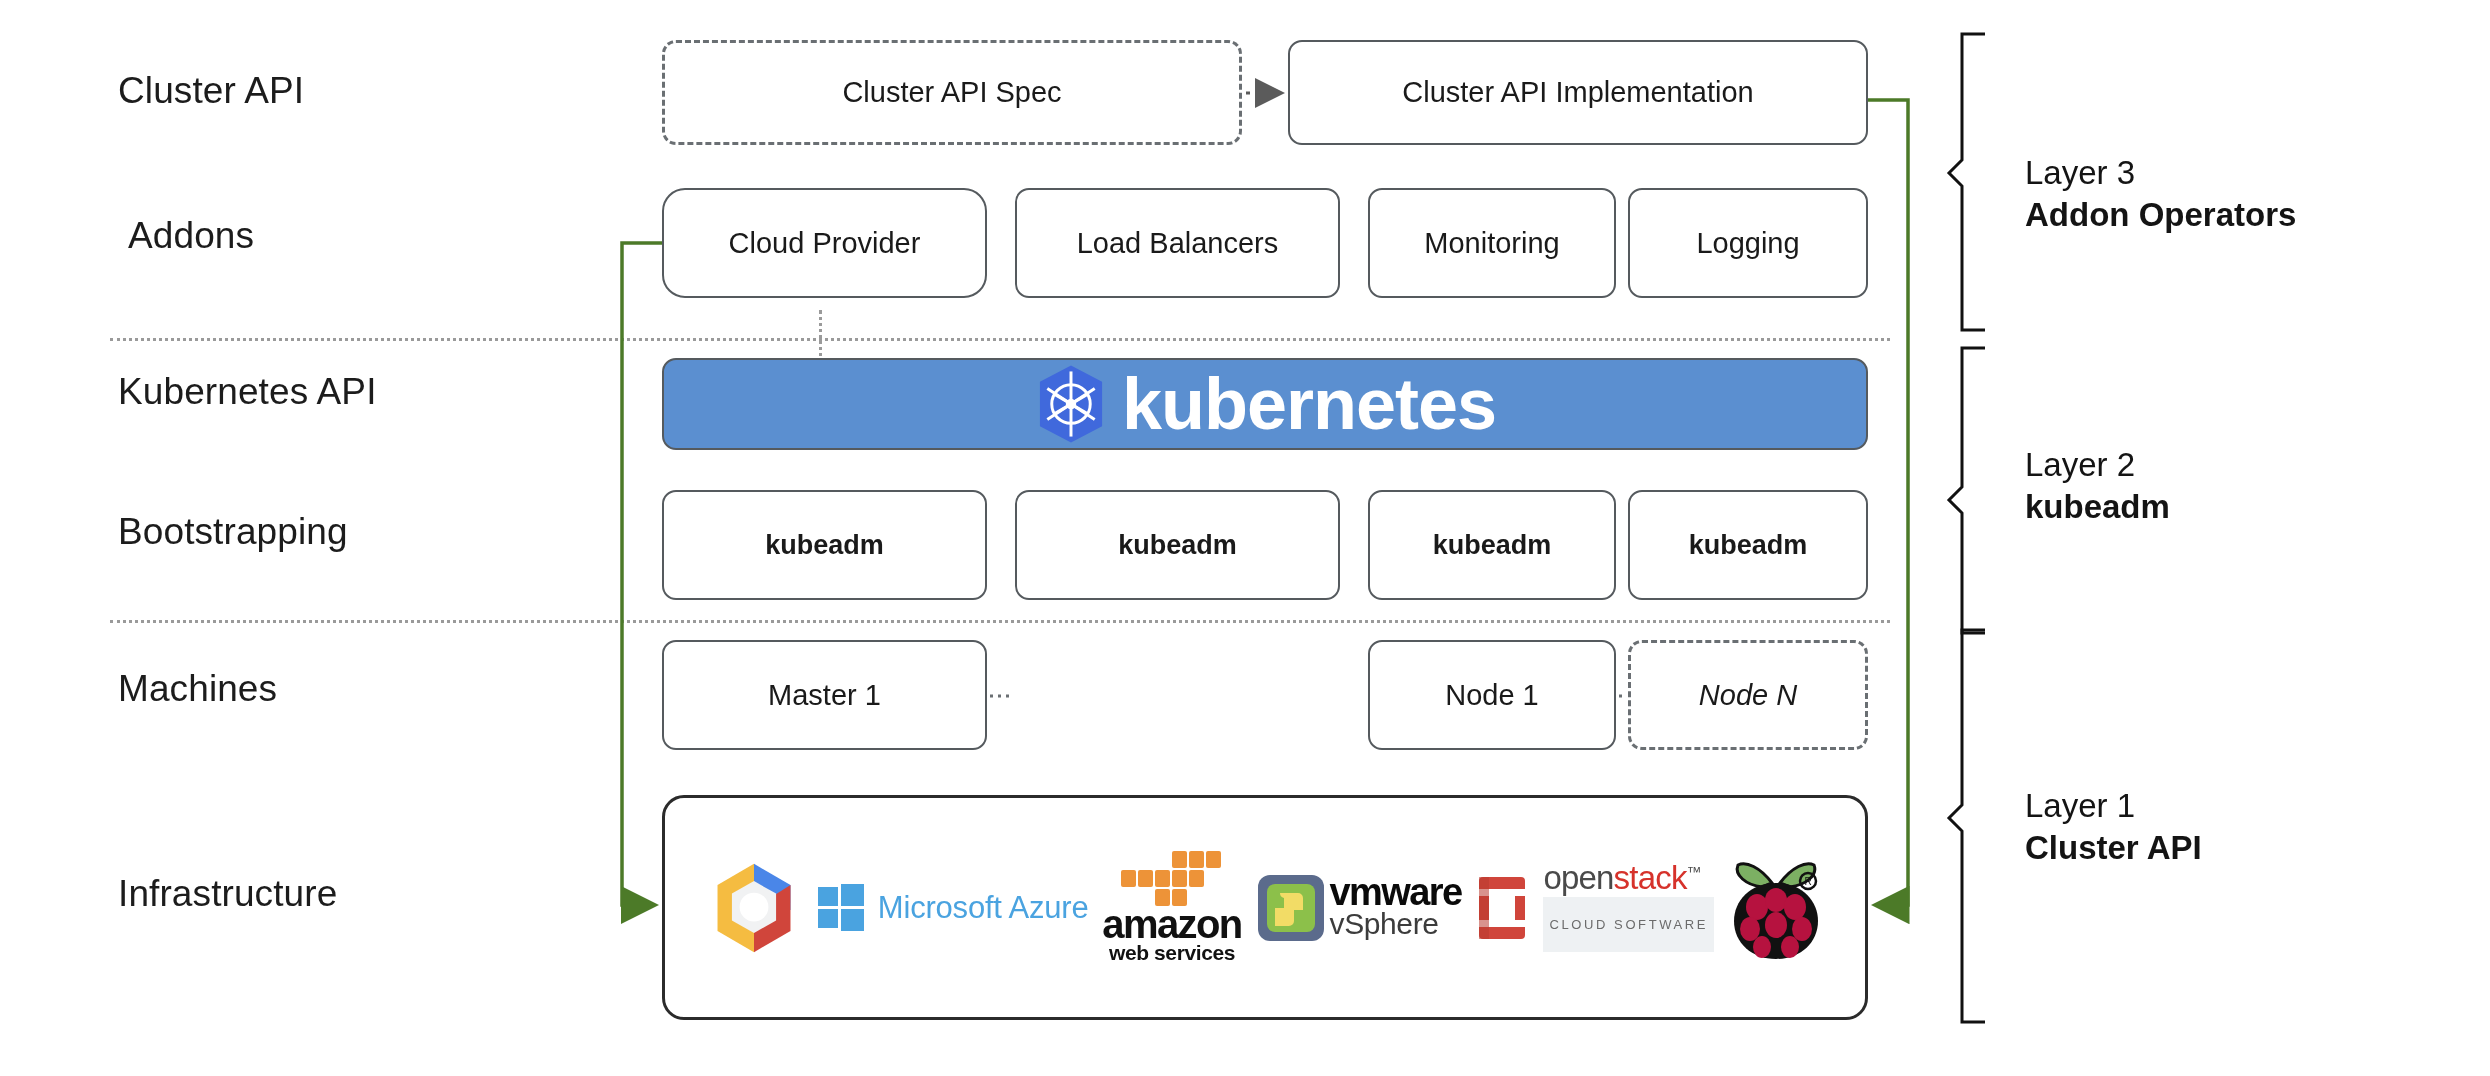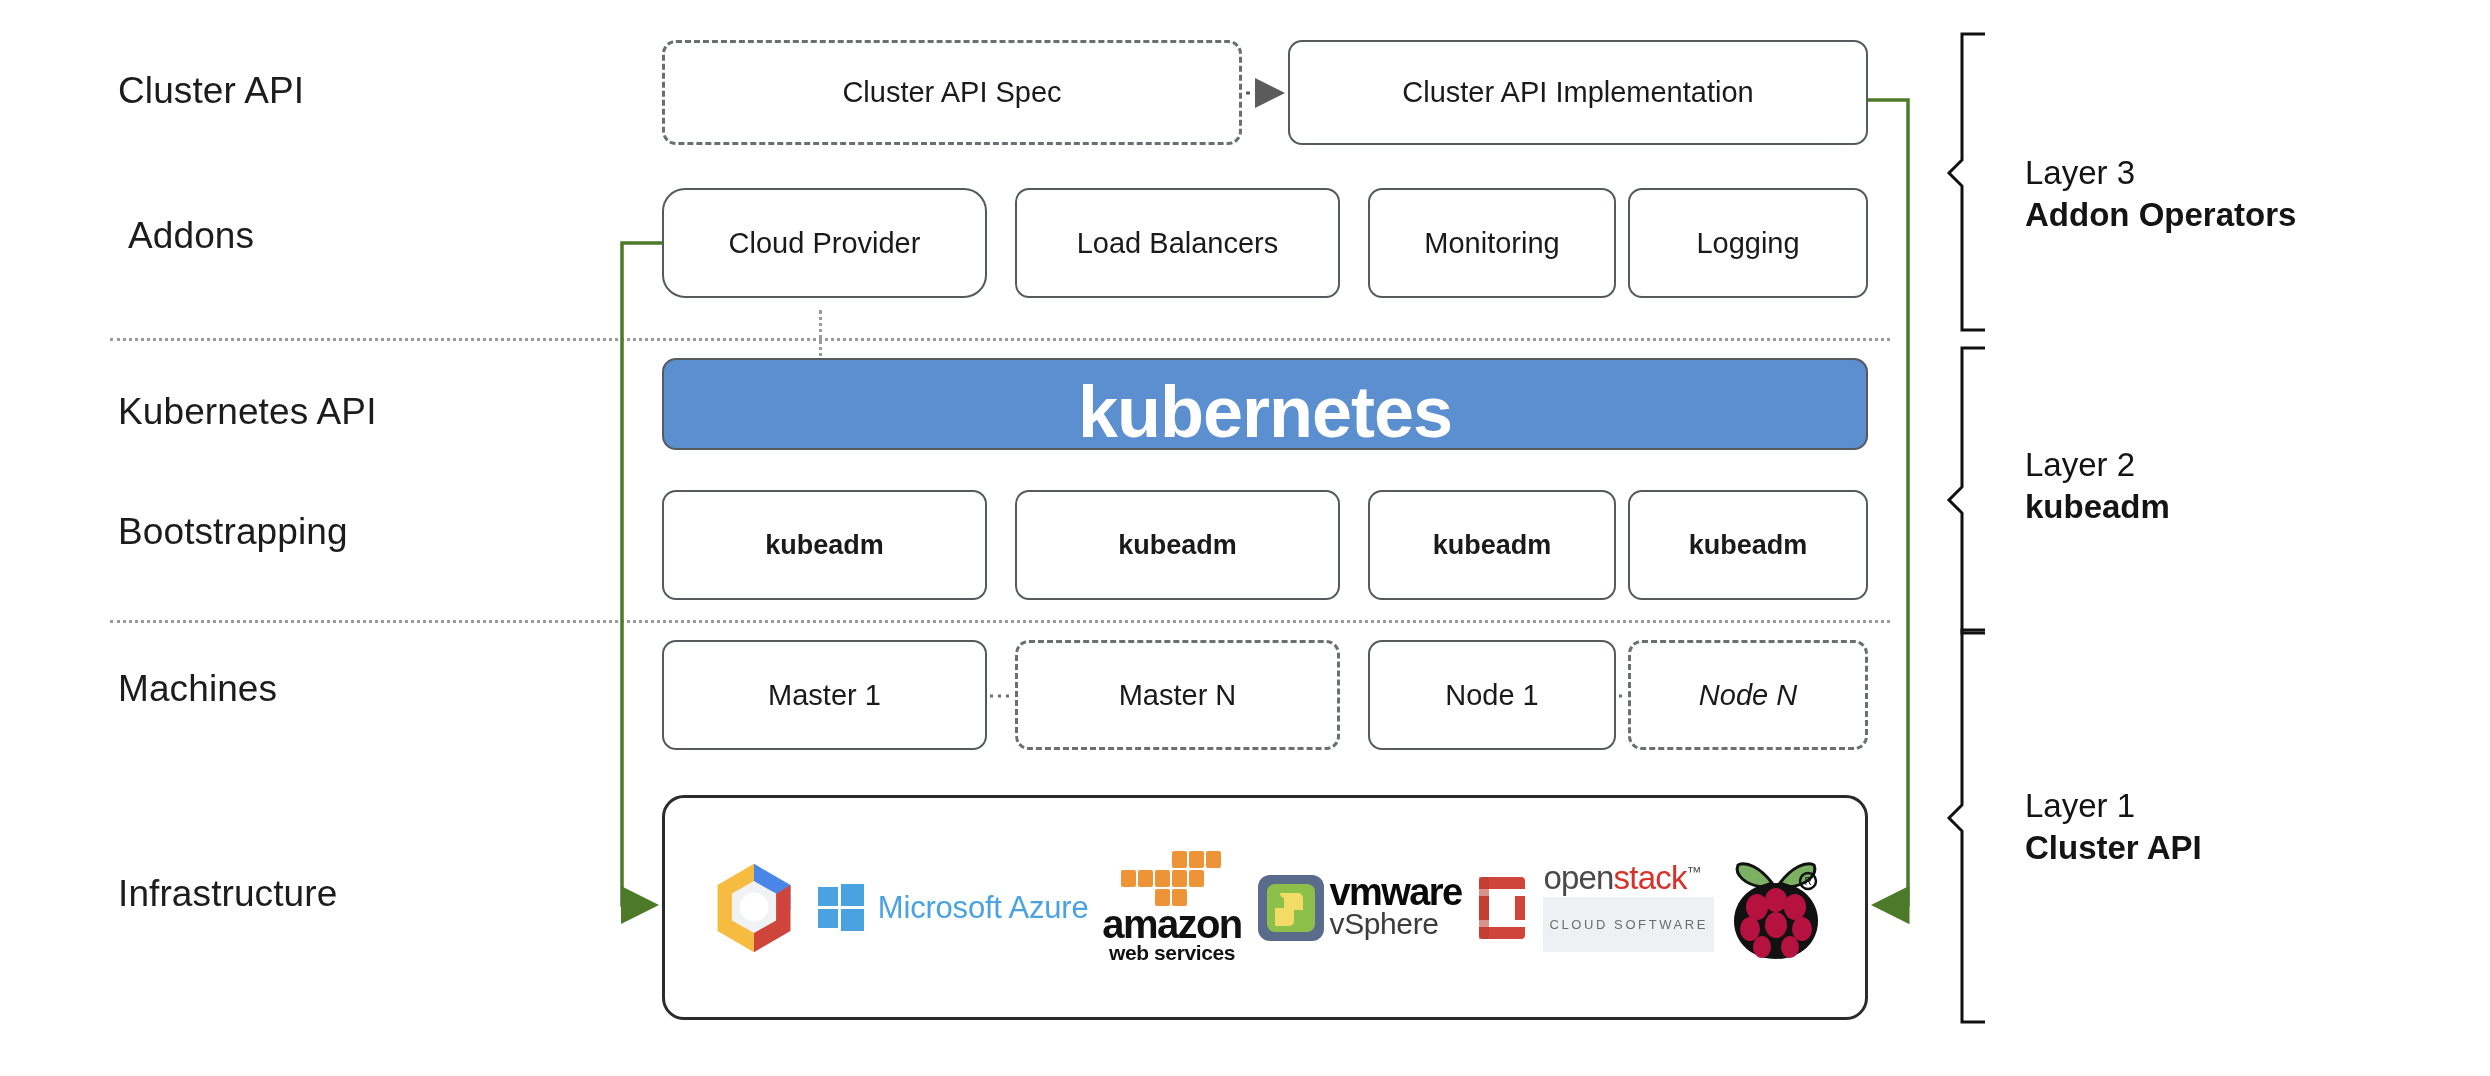--- a/index.html
+++ b/index.html
@@ -60,21 +60,21 @@
   .os-sub{font-size:13px;color:#6b6b6b;letter-spacing:2.6px;background:#eef1f3;
           padding:20px 6px;margin-top:4px;display:inline-block;}
 </style>
 </head>
 <body>
 
 <div id="stage">
 
   <div class="row-label" style="left:118px;top:72px;">Cluster API</div>
   <div class="row-label" style="left:128px;top:217px;">Addons</div>
-  <div class="row-label" style="left:118px;top:393px;">Kubernetes API</div>
+  <div class="row-label" style="left:118px;top:373px;">Kubernetes API</div>
   <div class="row-label" style="left:118px;top:513px;">Bootstrapping</div>
   <div class="row-label" style="left:118px;top:670px;">Machines</div>
   <div class="row-label" style="left:118px;top:875px;">Infrastructure</div>
 
   <div class="hdiv" style="left:110px;top:338px;width:1780px;"></div>
   <div class="hdiv" style="left:110px;top:620px;width:1780px;"></div>
 
   <div class="vdot" style="left:819px;top:310px;height:60px;"></div>
 
   <div class="box dashed" style="left:662px;top:40px;width:580px;height:105px;">
@@ -90,21 +90,21 @@
   <div class="box" style="left:1015px;top:188px;width:325px;height:110px;">
     <span>Load Balancers</span>
   </div>
   <div class="box" style="left:1368px;top:188px;width:248px;height:110px;">
     <span>Monitoring</span>
   </div>
   <div class="box" style="left:1628px;top:188px;width:240px;height:110px;">
     <span>Logging</span>
   </div>
 
-  <div class="k8s-banner" style="left:662px;top:358px;width:1206px;height:92px;flex-direction:column;">
+  <div class="k8s-banner" style="left:662px;top:358px;width:1206px;height:92px;">
     <svg width="74" height="80" viewBox="0 0 100 108">
       <polygon points="50,2 92,24 92,84 50,106 8,84 8,24" fill="#4069dc"></polygon>
       <g stroke="#ffffff" stroke-width="4" fill="none">
         <circle cx="50" cy="54" r="26"></circle>
         <circle cx="50" cy="54" r="7" fill="#ffffff" stroke="none"></circle>
         <line x1="50" y1="10" x2="50" y2="28"></line>
         <line x1="50" y1="80" x2="50" y2="98"></line>
         <line x1="50" y1="54" x2="50" y2="28"></line>
         <line x1="50" y1="54" x2="72" y2="41"></line>
         <line x1="50" y1="54" x2="72" y2="67"></line>
@@ -127,23 +127,20 @@
   <div class="box bold" style="left:1368px;top:490px;width:248px;height:110px;">
     <span>kubeadm</span>
   </div>
   <div class="box bold" style="left:1628px;top:490px;width:240px;height:110px;">
     <span>kubeadm</span>
   </div>
 
   <div class="box" style="left:662px;top:640px;width:325px;height:110px;">
     <span>Master 1</span>
   </div>
-  <div class="box dashed" style="left:1015px;top:640px;width:325px;height:110px;">
-    <span>Master N</span>
-  </div>
   <div class="box" style="left:1368px;top:640px;width:248px;height:110px;">
     <span>Node 1</span>
   </div>
   <div class="box dashed" style="left:1628px;top:640px;width:240px;height:110px;">
     <span style="font-style:italic;">Node N</span>
   </div>
 
   <div class="infra" style="left:662px;top:795px;width:1206px;height:225px;">
 
     <div class="logo">

